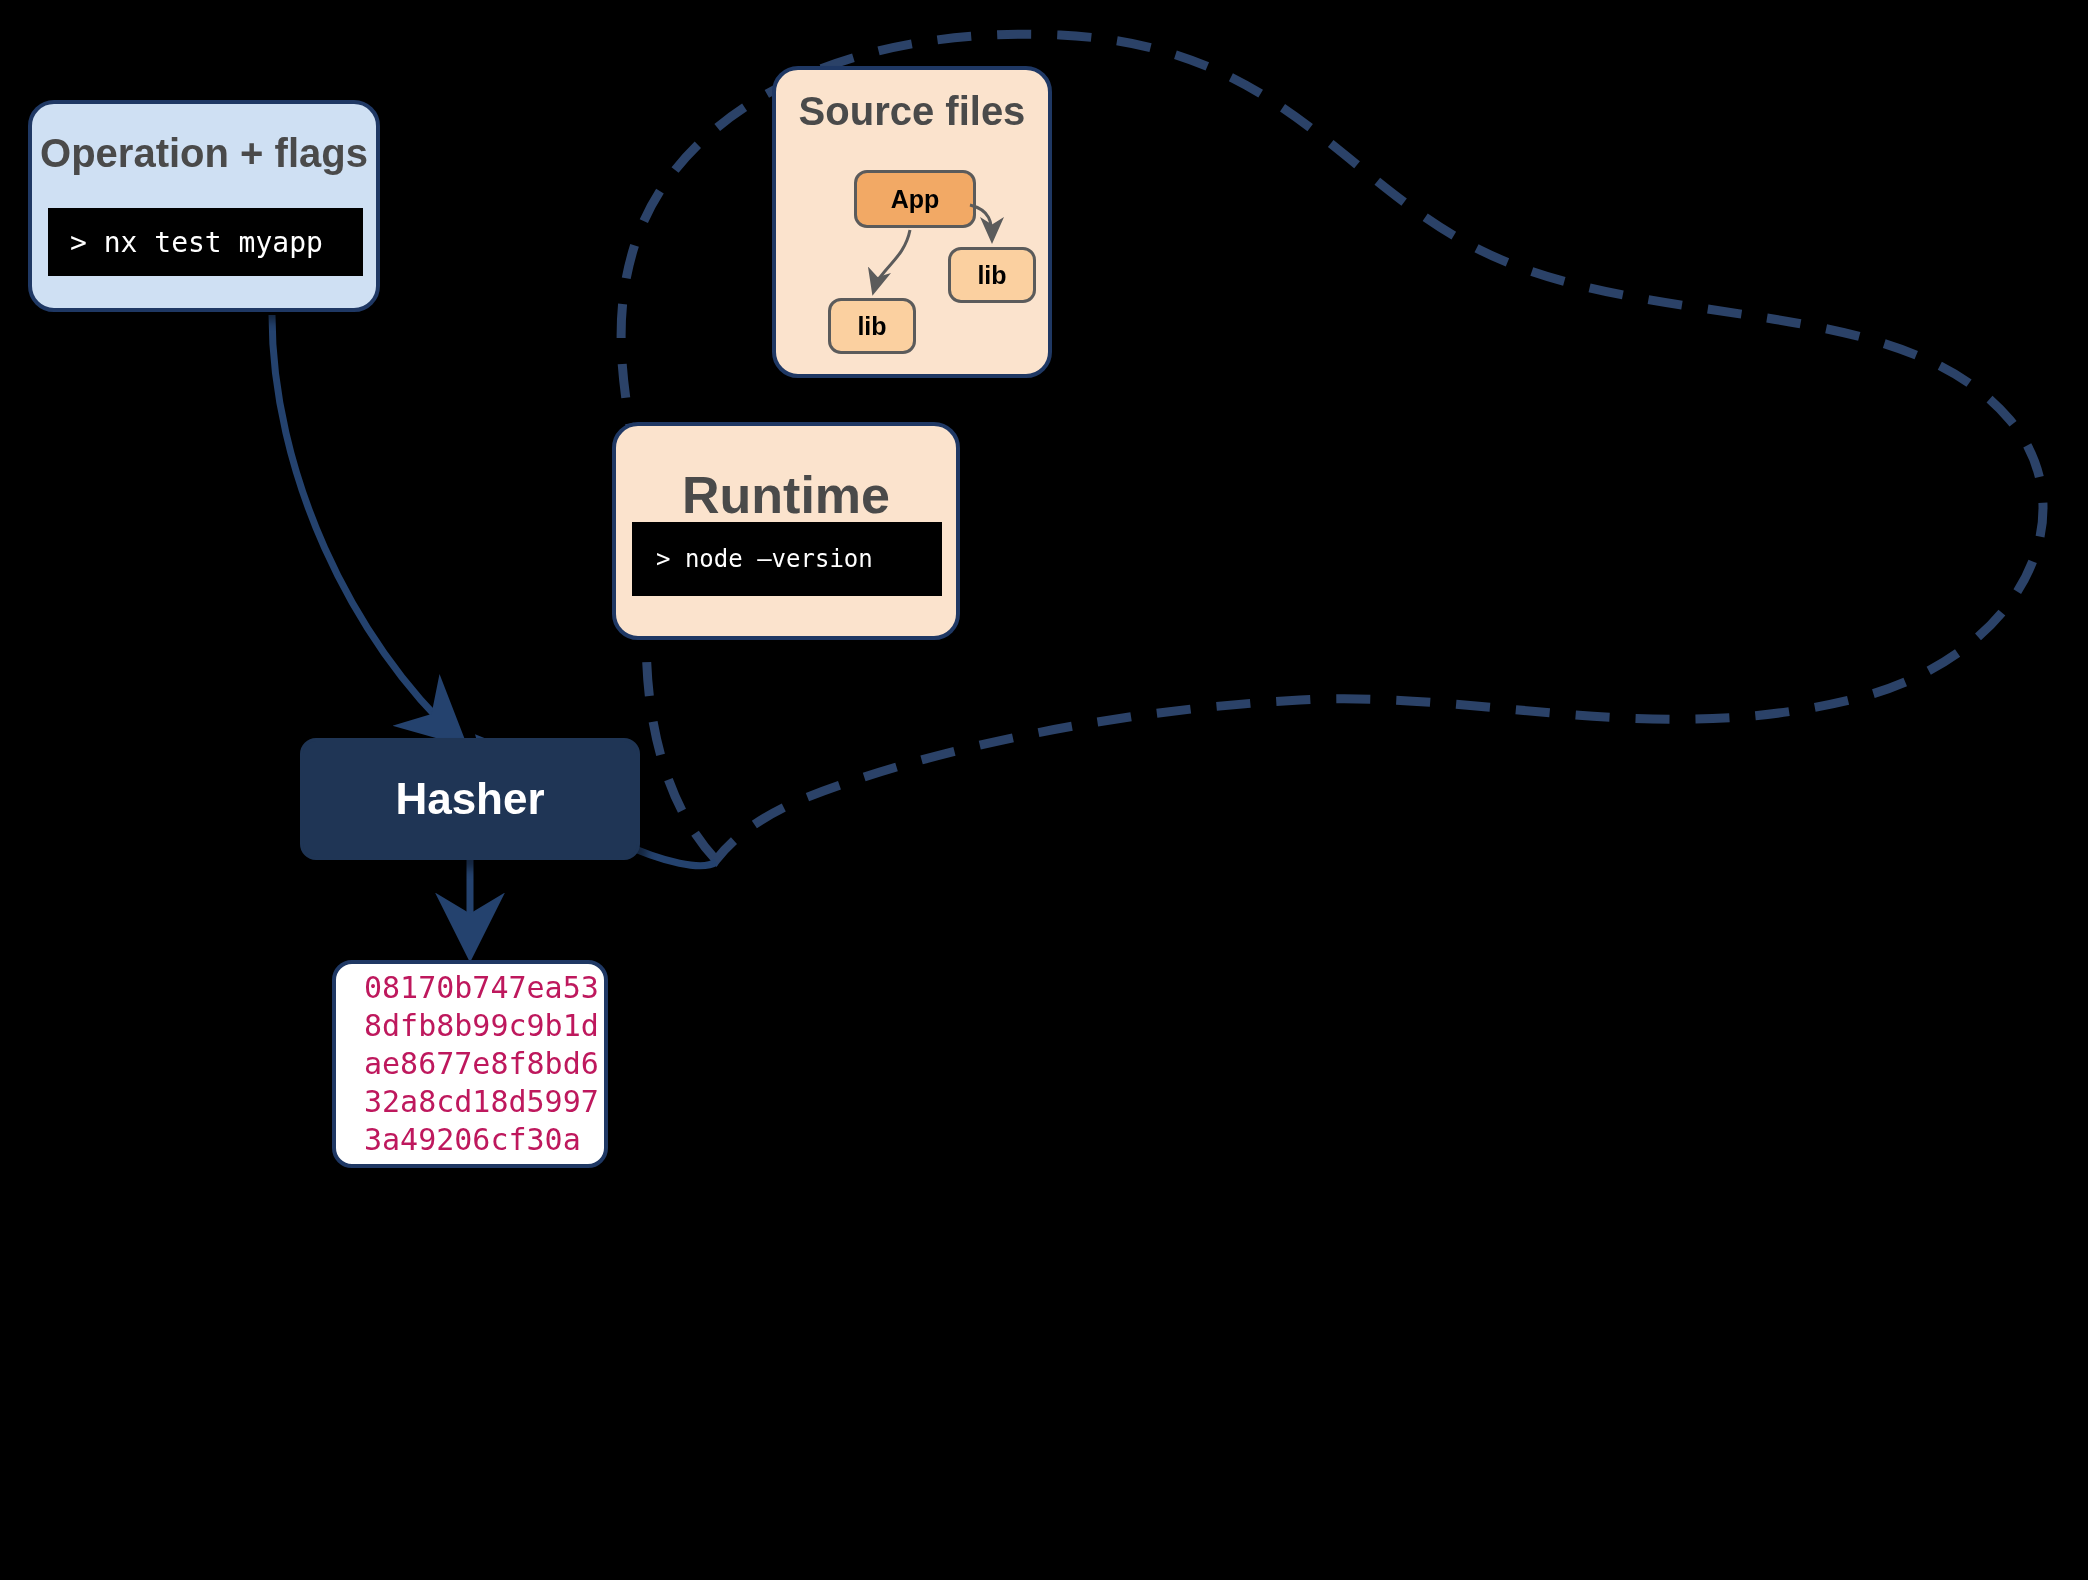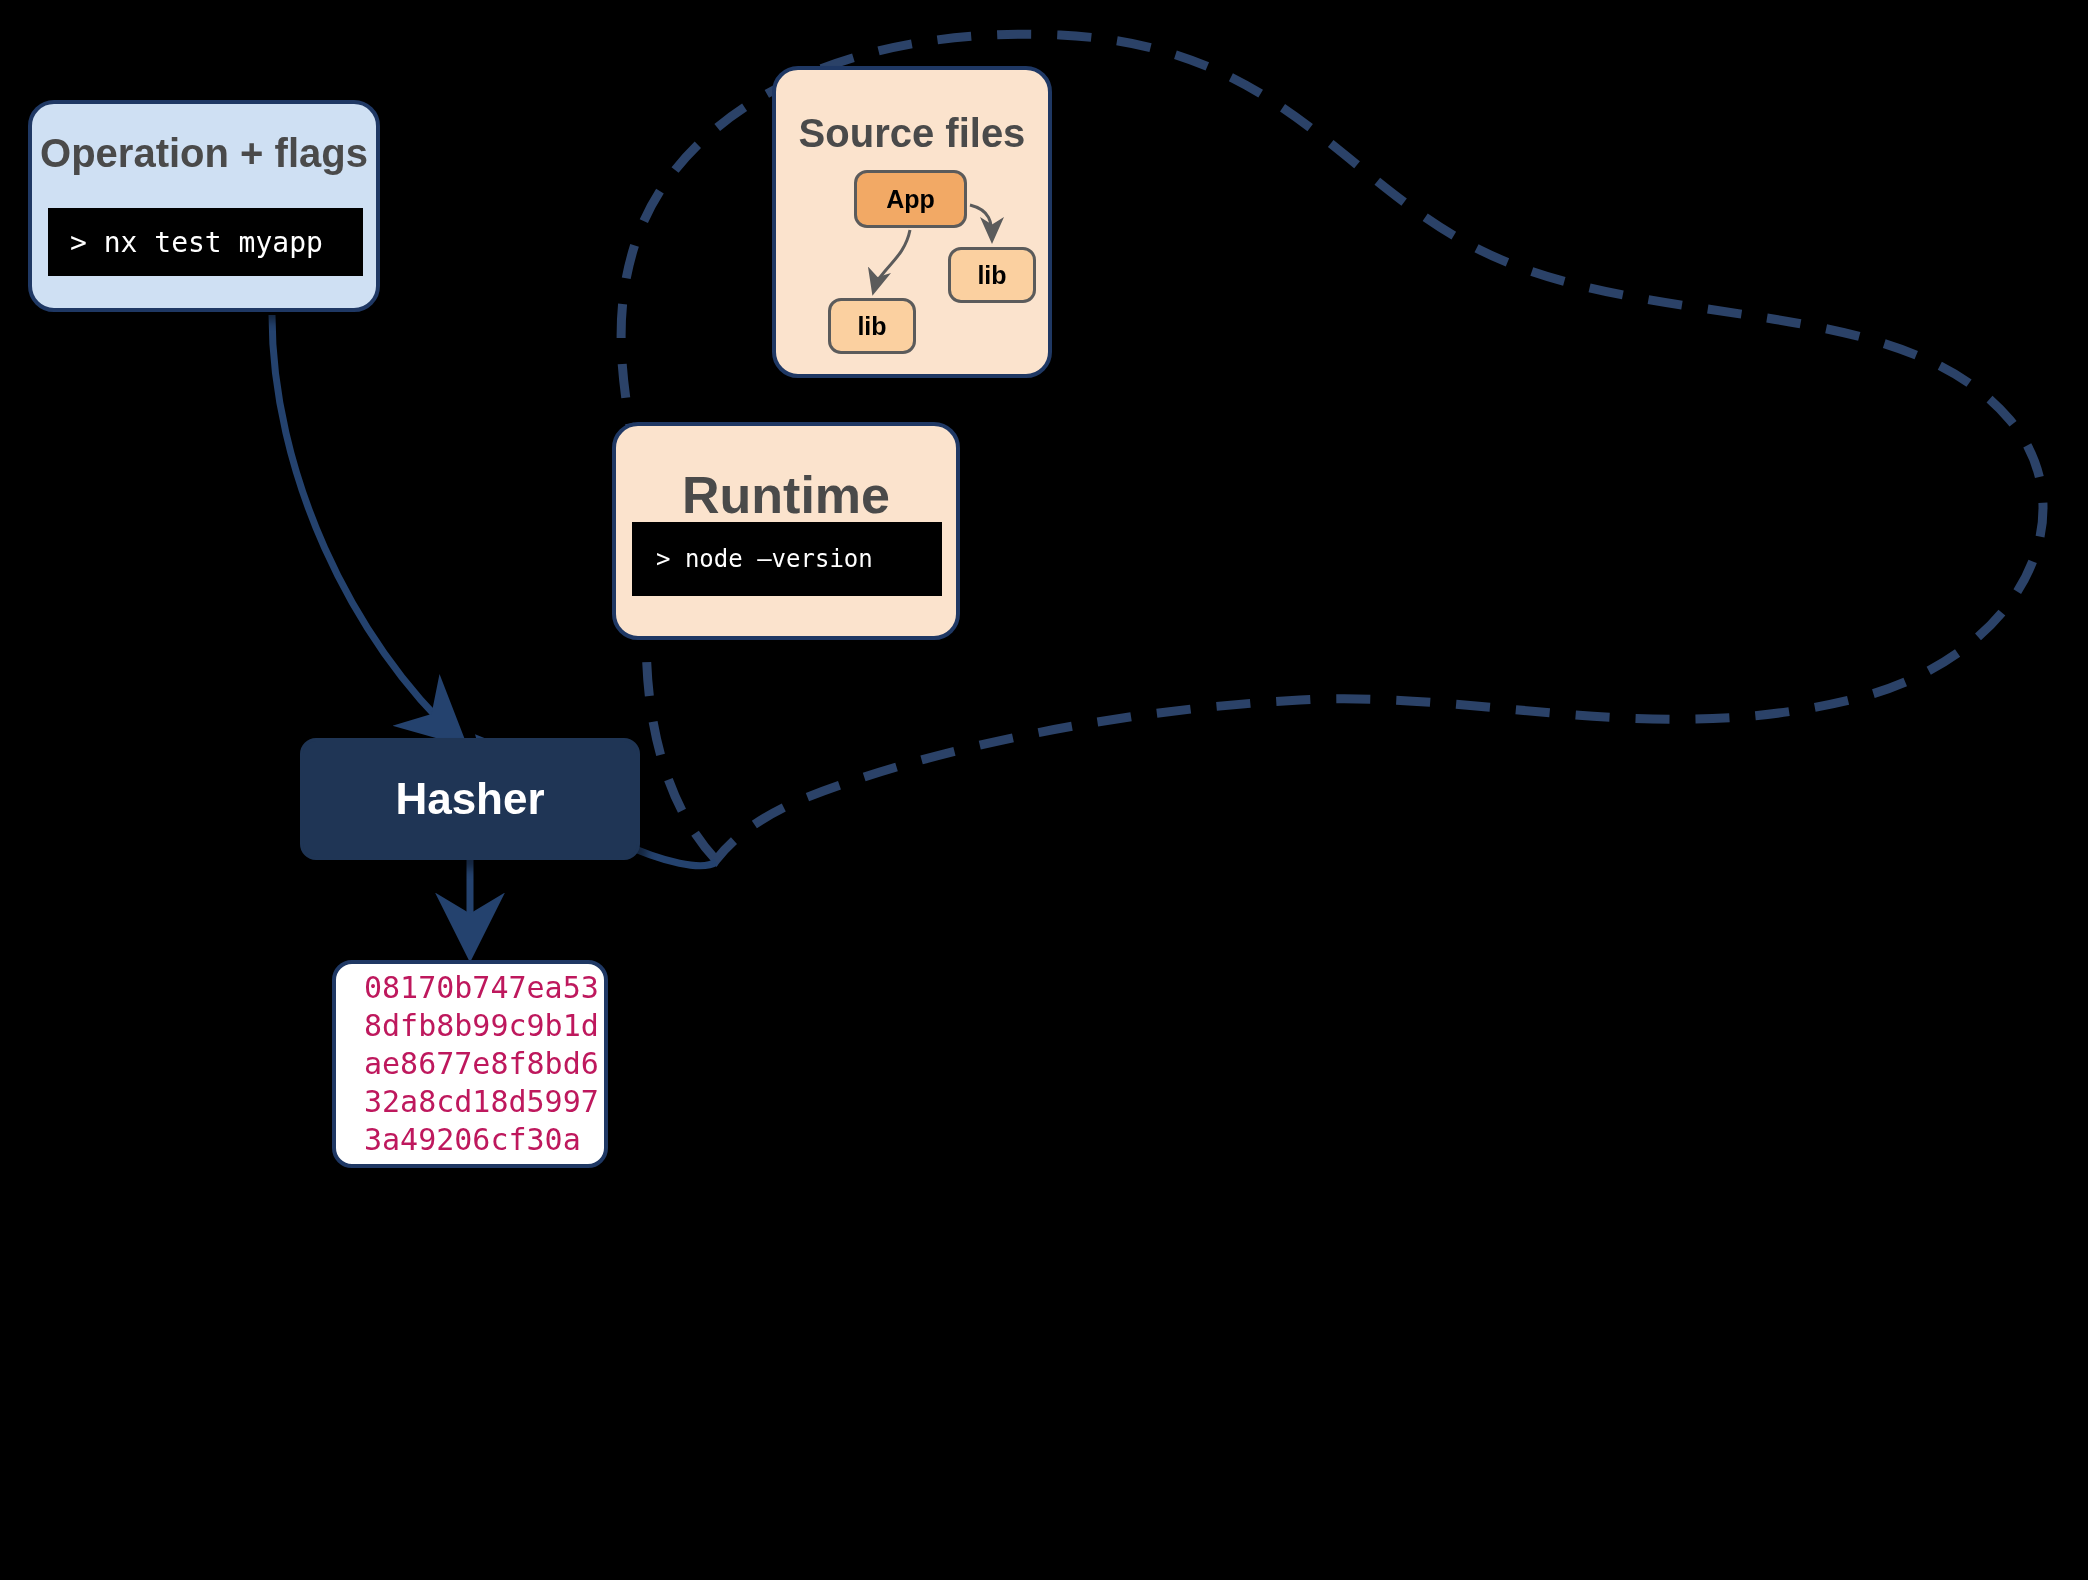--- a/index.html
+++ b/index.html
@@ -38,30 +38,30 @@
     font-family:"DejaVu Sans Mono", monospace;
     display:flex;align-items:center;
     white-space:pre;
     box-sizing:border-box;
   }
   #op-term{position:absolute;left:16px;top:104px;width:315px;height:68px;
            font-size:28px;padding-left:22px;}
 
   
   #source-files{left:772px;top:66px;width:280px;height:312px;background:#fbe3cd;}
-  #source-files .card-title{font-size:40px;padding-top:42px;}
+  #source-files .card-title{font-size:40px;padding-top:20px;}
   .srcnode{
     position:absolute;
     border:3px solid #5b5b5b;
     border-radius:13px;
     display:flex;align-items:center;justify-content:center;
     font-weight:bold;color:#000;
     box-sizing:border-box;
   }
-  #src-app{left:78px;top:100px;width:113px;height:58px;background:#f2a965;font-size:25px;}
+  #src-app{left:78px;top:100px;width:122px;height:58px;background:#f2a965;font-size:25px;}
   #src-lib-right{left:172px;top:177px;width:88px;height:56px;background:#fbd0a0;font-size:25px;}
   #src-lib-left{left:52px;top:228px;width:88px;height:56px;background:#fbd0a0;font-size:25px;}
 
   svg.src-edges{position:absolute;left:0;top:0;width:280px;height:312px;z-index:2;}
 
   
   #global-config{left:1148px;top:200px;width:282px;height:278px;background:#fbe3cd;}
   #global-config .card-title{font-size:37px;padding-top:30px;}
   .cfg-cell{
     position:absolute;

